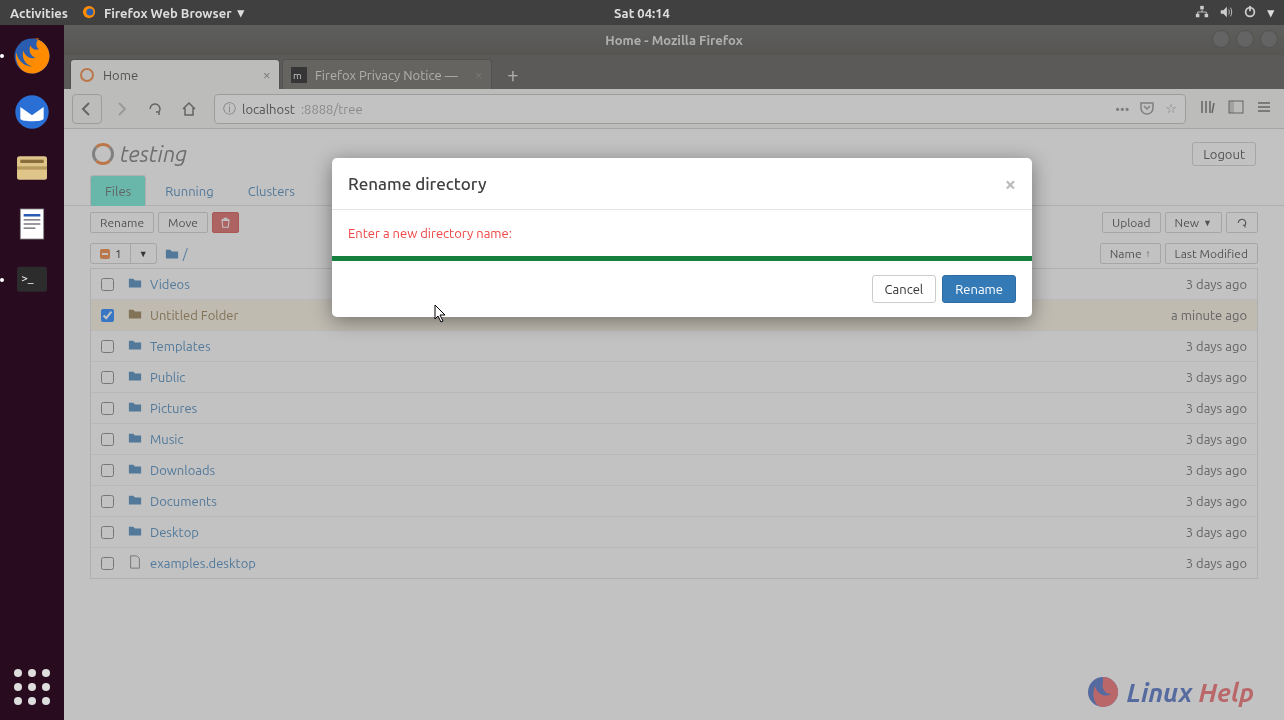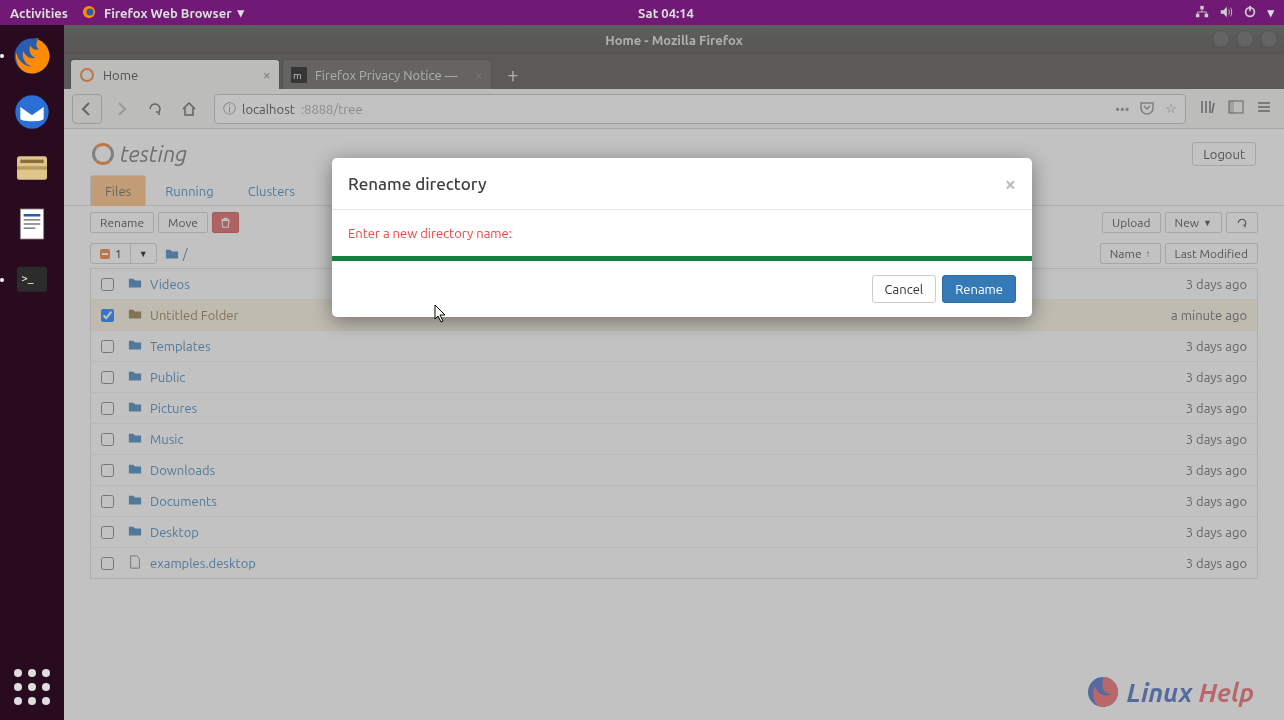--- a/index.html
+++ b/index.html
@@ -1,22 +1,22 @@
 <!DOCTYPE html>
 <html><head>
 <meta charset="utf-8">
 <style>
 * { box-sizing: border-box; margin: 0; padding: 0; font-family: Ubuntu, "Segoe UI", Arial, sans-serif; }
 body { width: 1284px; height: 720px; background: #300a24; overflow: hidden; position: relative; }
 
 
-.topbar { height: 25px; background: #701a75; color: #ddd; display: flex; align-items: center; font-size: 13px; font-weight: 600; }
+.topbar { height: 25px; background: #404040; color: #ddd; display: flex; align-items: center; font-size: 13px; font-weight: 600; }
 .topbar .left { display: flex; align-items: center; gap: 14px; padding-left: 10px; }
 .topbar .app-menu { display: flex; align-items: center; gap: 6px; }
-.topbar .center { position: absolute; left: 50%; transform: translateX(-50%); margin-left: 24px; }
+.topbar .center { position: absolute; left: 50%; transform: translateX(-50%); }
 .topbar .right { margin-left: auto; display: flex; gap: 10px; padding-right: 10px; align-items: center; }
 .topbar svg { width: 14px; height: 14px; fill: #ccc; }
 .ff-mini { width:16px; height:16px; display:inline-block; }
 
 
 .launcher { position: absolute; left: 0; top: 25px; width: 64px; height: 695px; background: rgba(40,12,32,0.85); display: flex; flex-direction: column; align-items: center; padding-top: 6px; gap: 6px; }
 .launcher .tile { width: 50px; height: 50px; border-radius: 10px; display: flex; align-items: center; justify-content: center; position: relative; }
 .launcher .tile.active::before { content:""; position:absolute; left:-7px; top:50%; transform:translateY(-50%); width:4px; height:4px; background:#fff; border-radius:50%; }
 .launcher .apps-btn { position:absolute; bottom:8px; width:50px; height:50px; display:flex; align-items:center; justify-content:center; }
 .dots9 { display:grid; grid-template-columns:repeat(3,8px); grid-template-rows:repeat(3,8px); gap:6px; }
@@ -50,21 +50,21 @@
 
 .page { height:591px; background:#fff; overflow:hidden; position:relative; }
 .jupyter-wrap { padding:8px 0 0 0; }
 .jp-header { display:flex; align-items:center; padding:4px 28px 8px 28px; }
 .jp-logo { display:flex; align-items:center; gap:6px; font-size:22px; color:#666; font-style:italic; }
 .jp-logo .ring { width:22px; height:22px; border:3px solid #f37626; border-left-color:#888; border-right-color:#888; border-radius:50%; position:relative; }
 .logout-btn { margin-left:auto; border:1px solid #ccc; background:#fff; padding:4px 10px; border-radius:3px; font-size:13px; color:#333; }
 
 .jp-tabs { border-bottom:1px solid #ddd; padding:0 26px; display:flex; gap:4px; }
 .jp-tab { padding:8px 14px; font-size:13px; color:#337ab7; cursor:pointer; border:1px solid transparent; border-bottom:none; position:relative; top:1px; }
-.jp-tab.active { color:#555; border-color:#ddd; background:#fdba74; border-radius:3px 3px 0 0; }
+.jp-tab.active { color:#555; border-color:#ddd; background:#5eead4; border-radius:3px 3px 0 0; }
 
 .toolbar-row { display:flex; padding:6px 26px; align-items:center; gap:4px; }
 .small-btn { border:1px solid #ccc; background:#fff; padding:3px 9px; font-size:12px; color:#333; border-radius:2px; display:inline-flex; align-items:center; gap:4px; }
 .small-btn.red { background:#d9534f; color:#fff; border-color:#d43f3a; padding:4px 7px; }
 .toolbar-right { margin-left:auto; display:flex; gap:4px; }
 
 .crumb-row { display:flex; padding:4px 26px; align-items:center; }
 .crumb-sel { display:flex; align-items:center; border:1px solid #ccc; border-radius:3px; overflow:hidden; }
 .crumb-sel .seg { padding:3px 8px; font-size:12px; display:flex; align-items:center; gap:4px; border-right:1px solid #ccc; }
 .crumb-sel .seg:last-child { border-right:none; }

